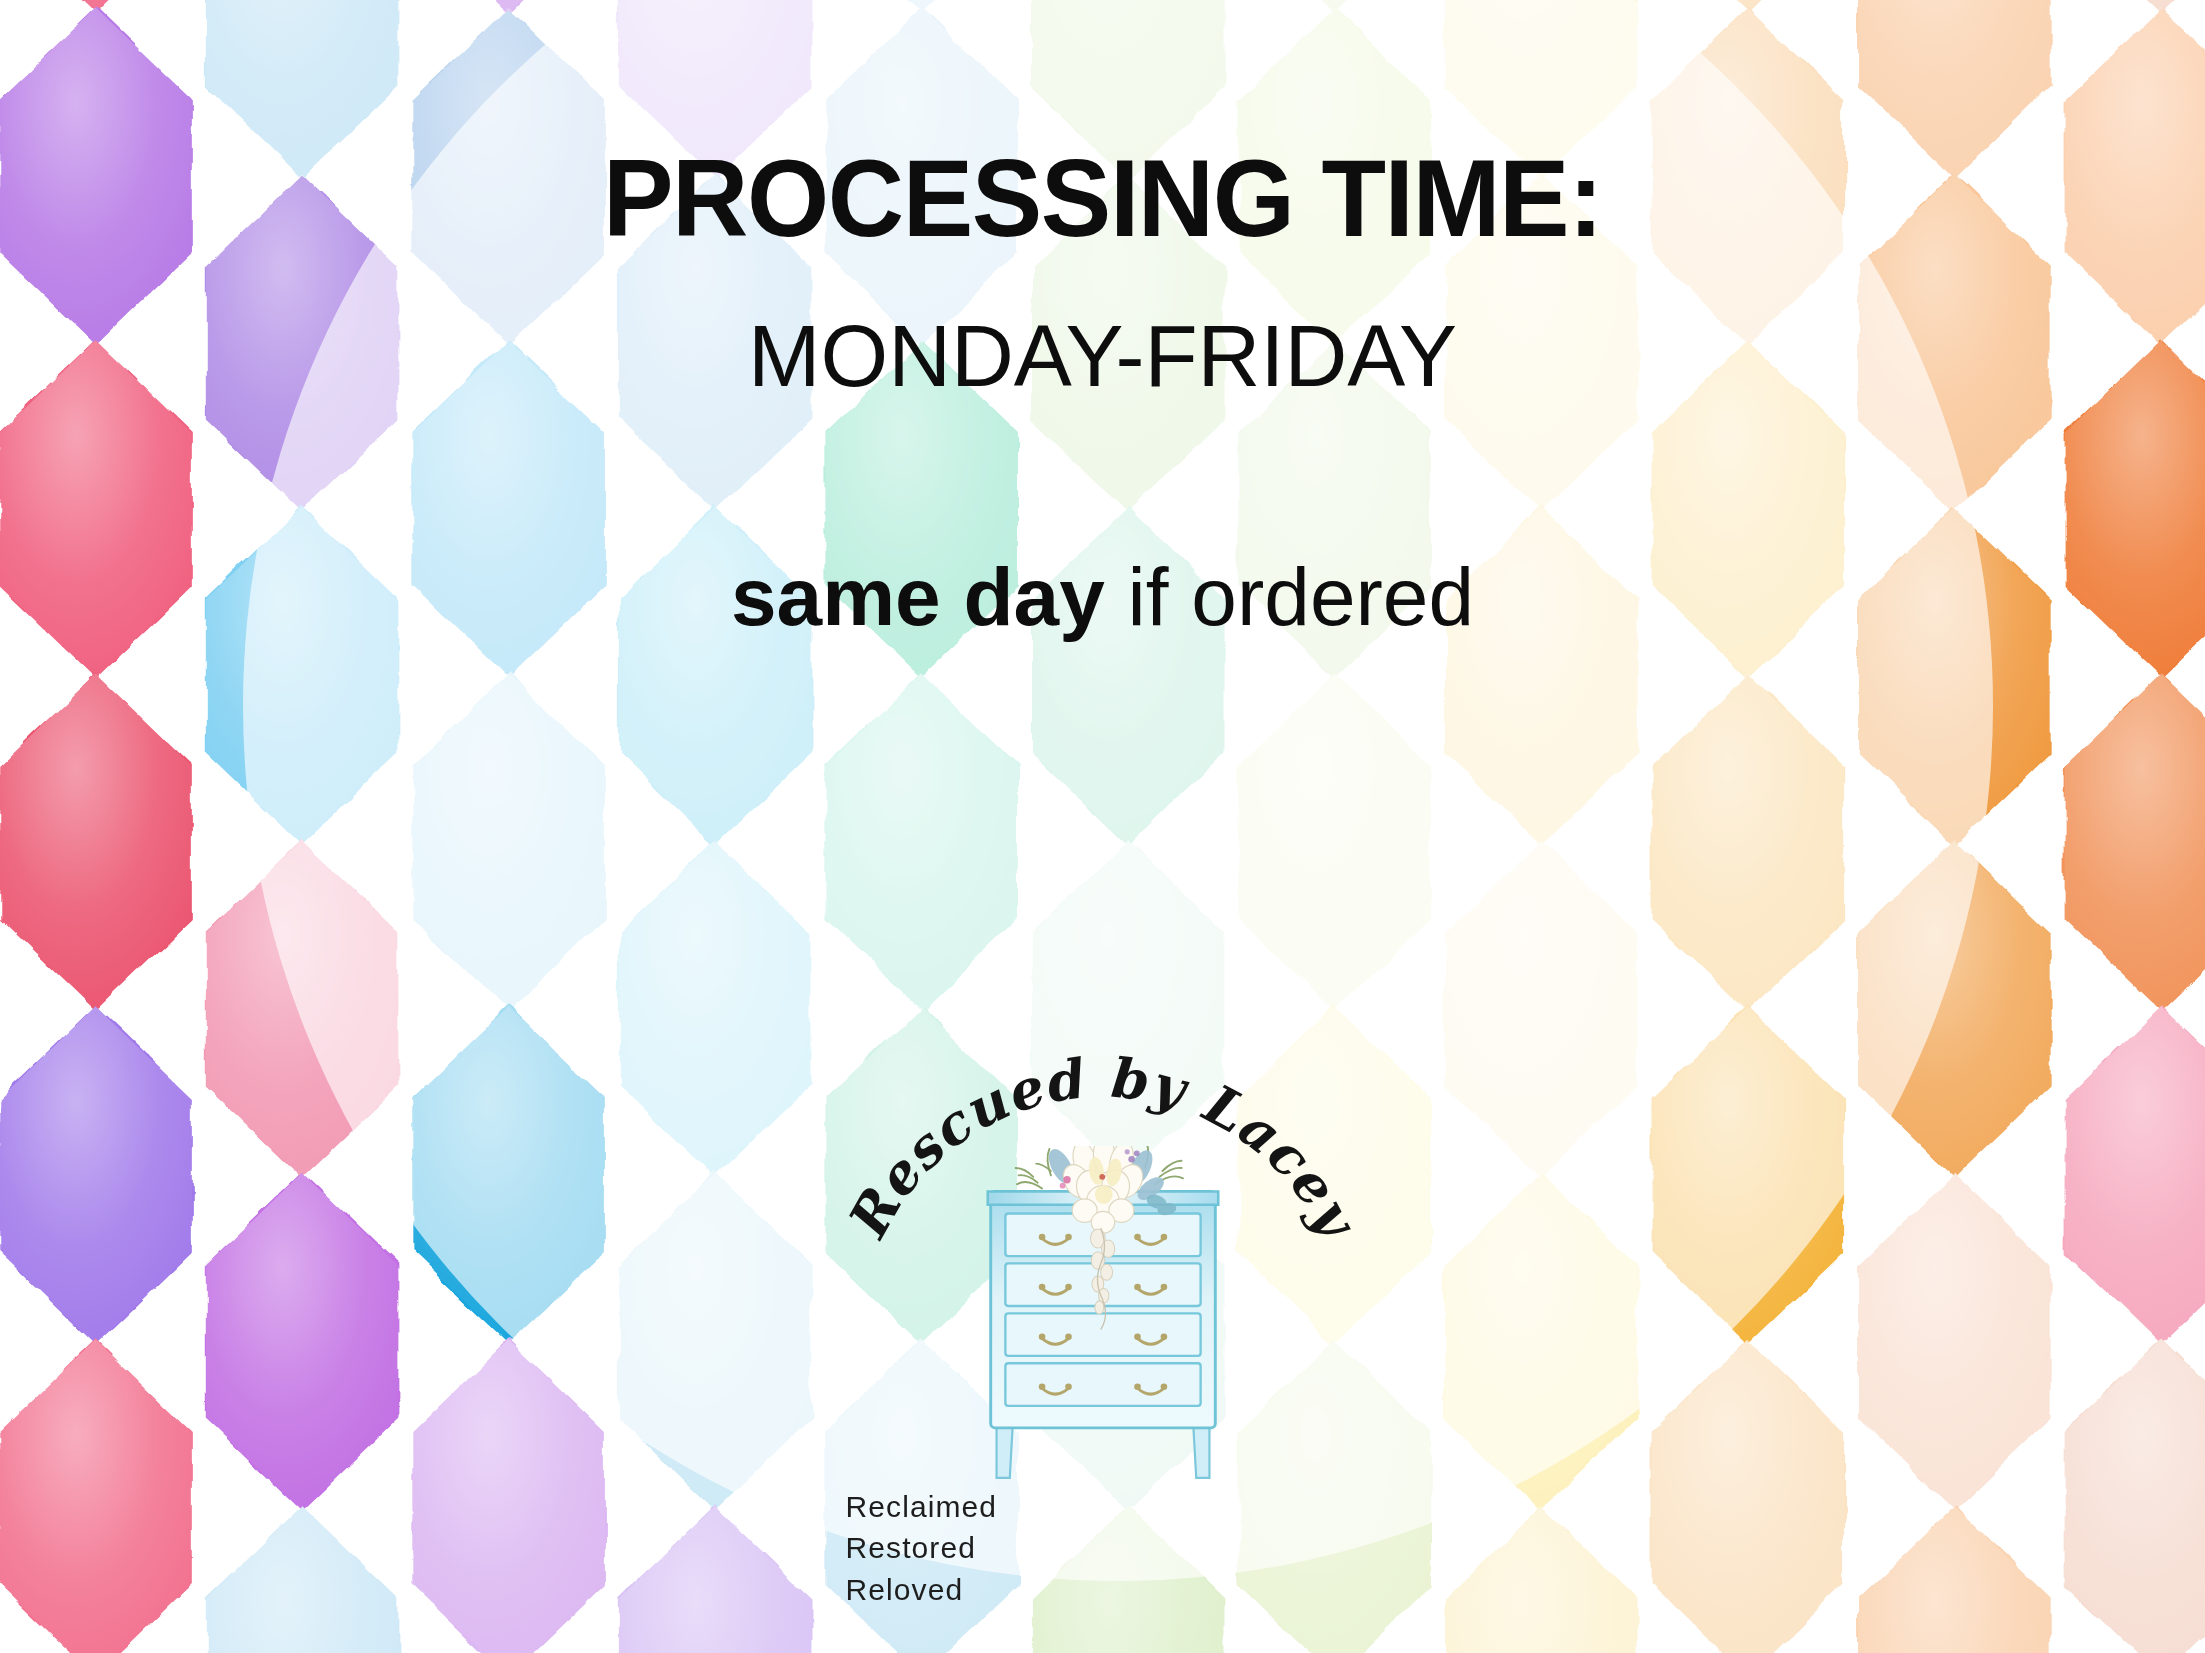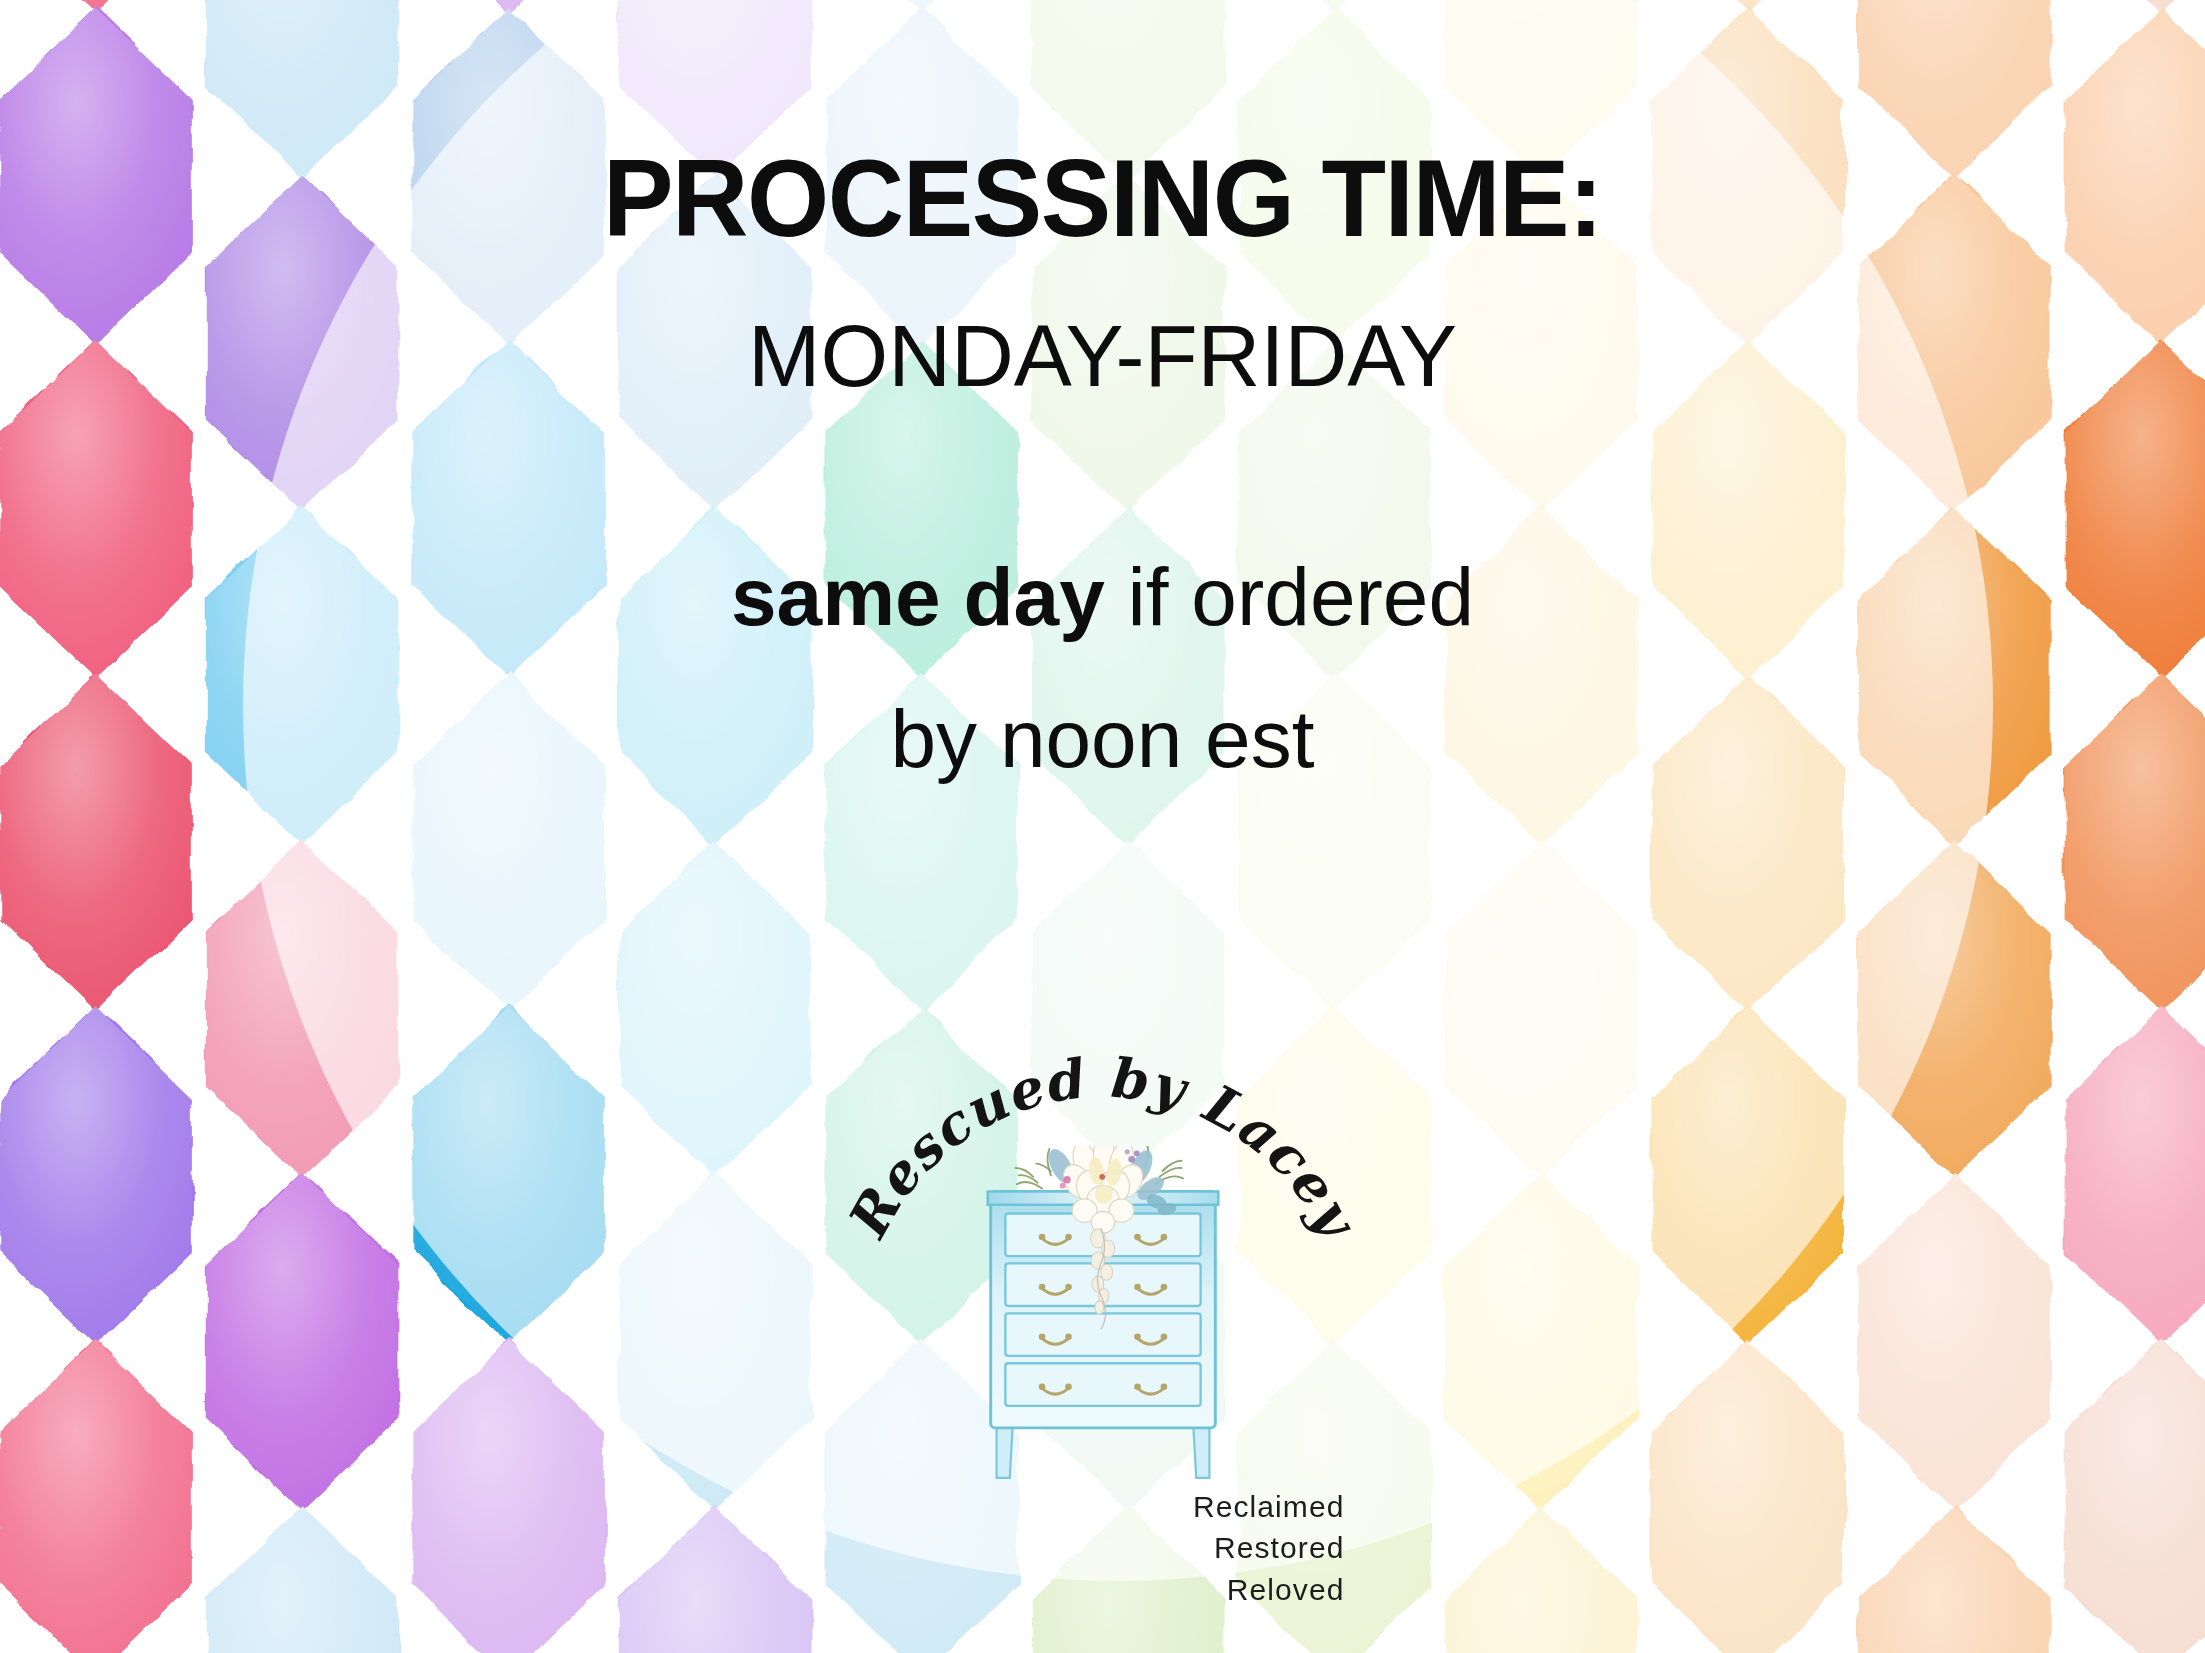--- a/index.html
+++ b/index.html
@@ -87,23 +87,23 @@
     font-size: 74px;
     fill: #141414;
     letter-spacing: 2px;
   }
 
   #dresser { position: absolute; left: 129px; top: 110px; width: 257px; height: 345px; }
   #dresser svg { display:block; width: 257px; height: 345px; }
 
   #logo-tagline {
     position: absolute;
-    left: 0; right: 16px;
+    left: 0; right: 6px;
     top: 450px;
-    text-align: right;
+    text-align: left;
     font-family: "Liberation Sans", sans-serif;
     font-weight: 400;
     font-size: 30px;
     line-height: 1.38;
     color: #1d1d1d;
     letter-spacing: 1.1px;
   }
   #logo-tagline div { white-space: nowrap; }
 </style>
 </head>
@@ -310,21 +310,20 @@
         </g>
     </svg>
   </div>
 
   <div id="circle-wash"></div>
 
   <div id="text-block">
     <h1 class="headline">PROCESSING TIME:</h1>
     <h2 class="subhead">MONDAY-FRIDAY</h2>
     <p class="body-line" id="line-same-day"><span class="bold-seg">same day</span><span> if ordered</span></p>
-    <p class="body-line" id="line-by-noon">by noon est</p>
   </div>
 
   <div id="logo">
 
     <div id="logo-arc">
       <svg viewBox="0 0 700 320" xmlns="http://www.w3.org/2000/svg">
         <defs>
           <path id="arcpath" d="M 34,318 A 330 330 0 0 1 666,318" fill="none"></path>
         </defs>
         <text id="arc-text">

